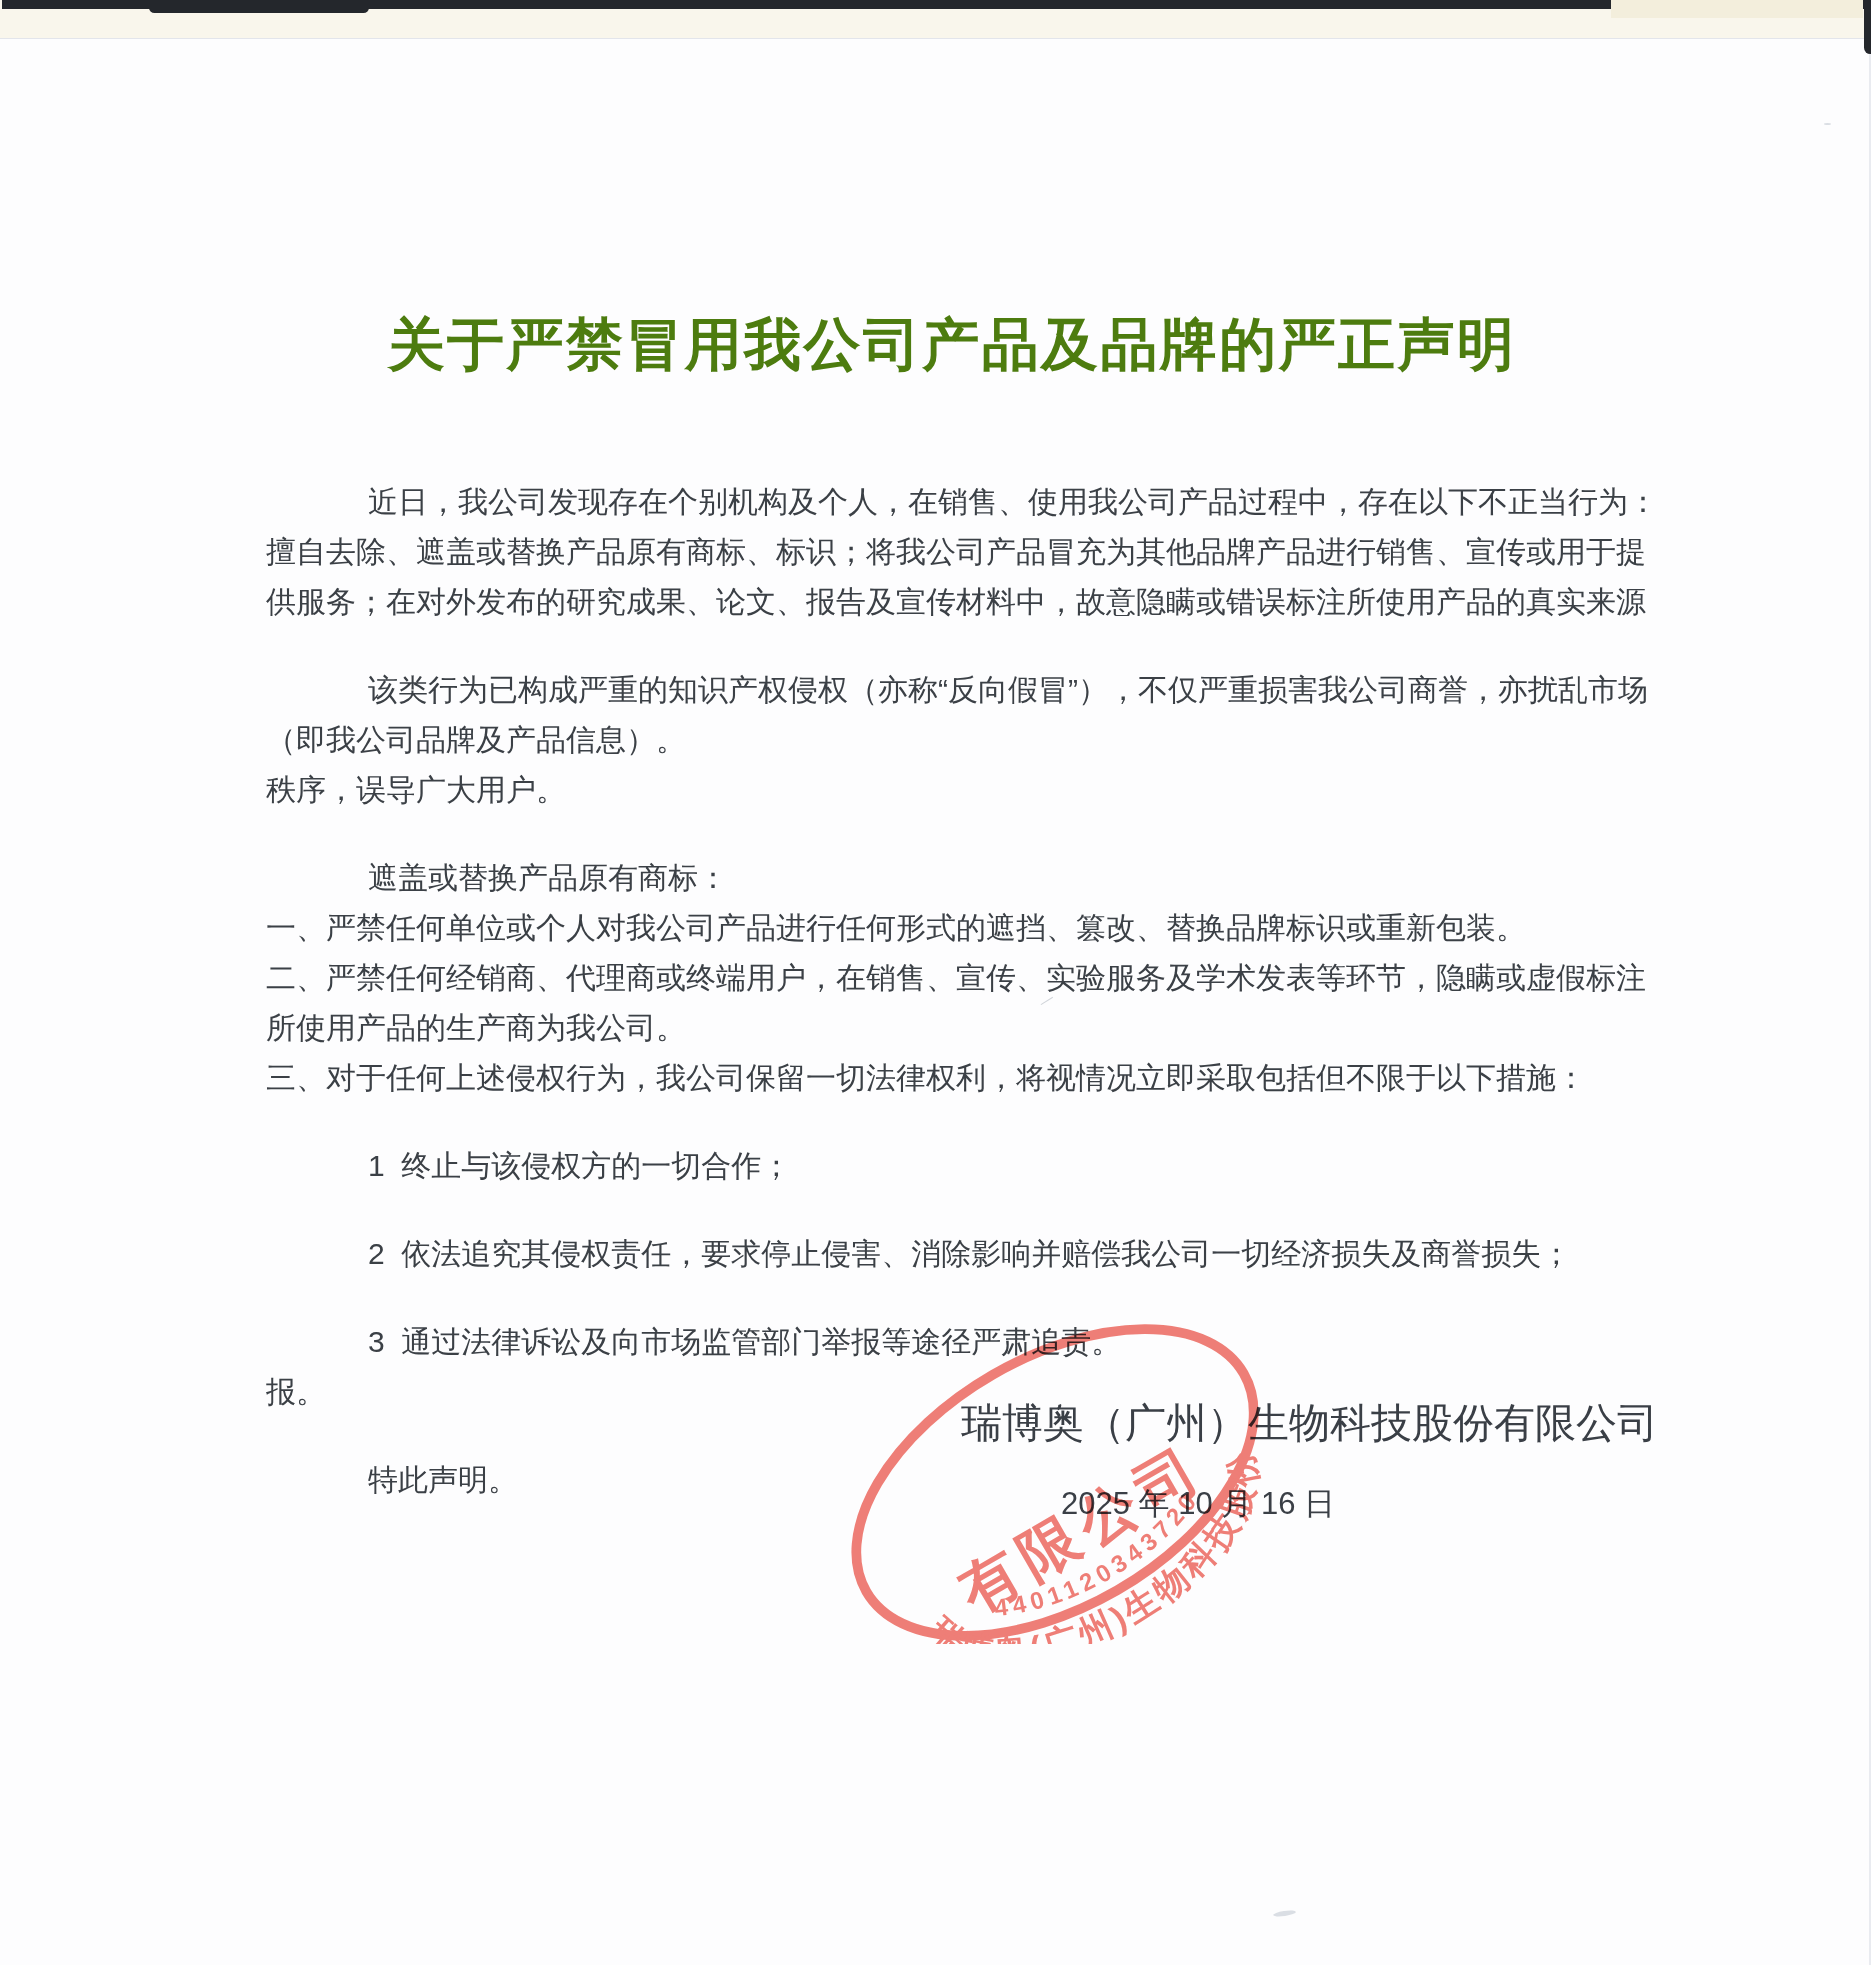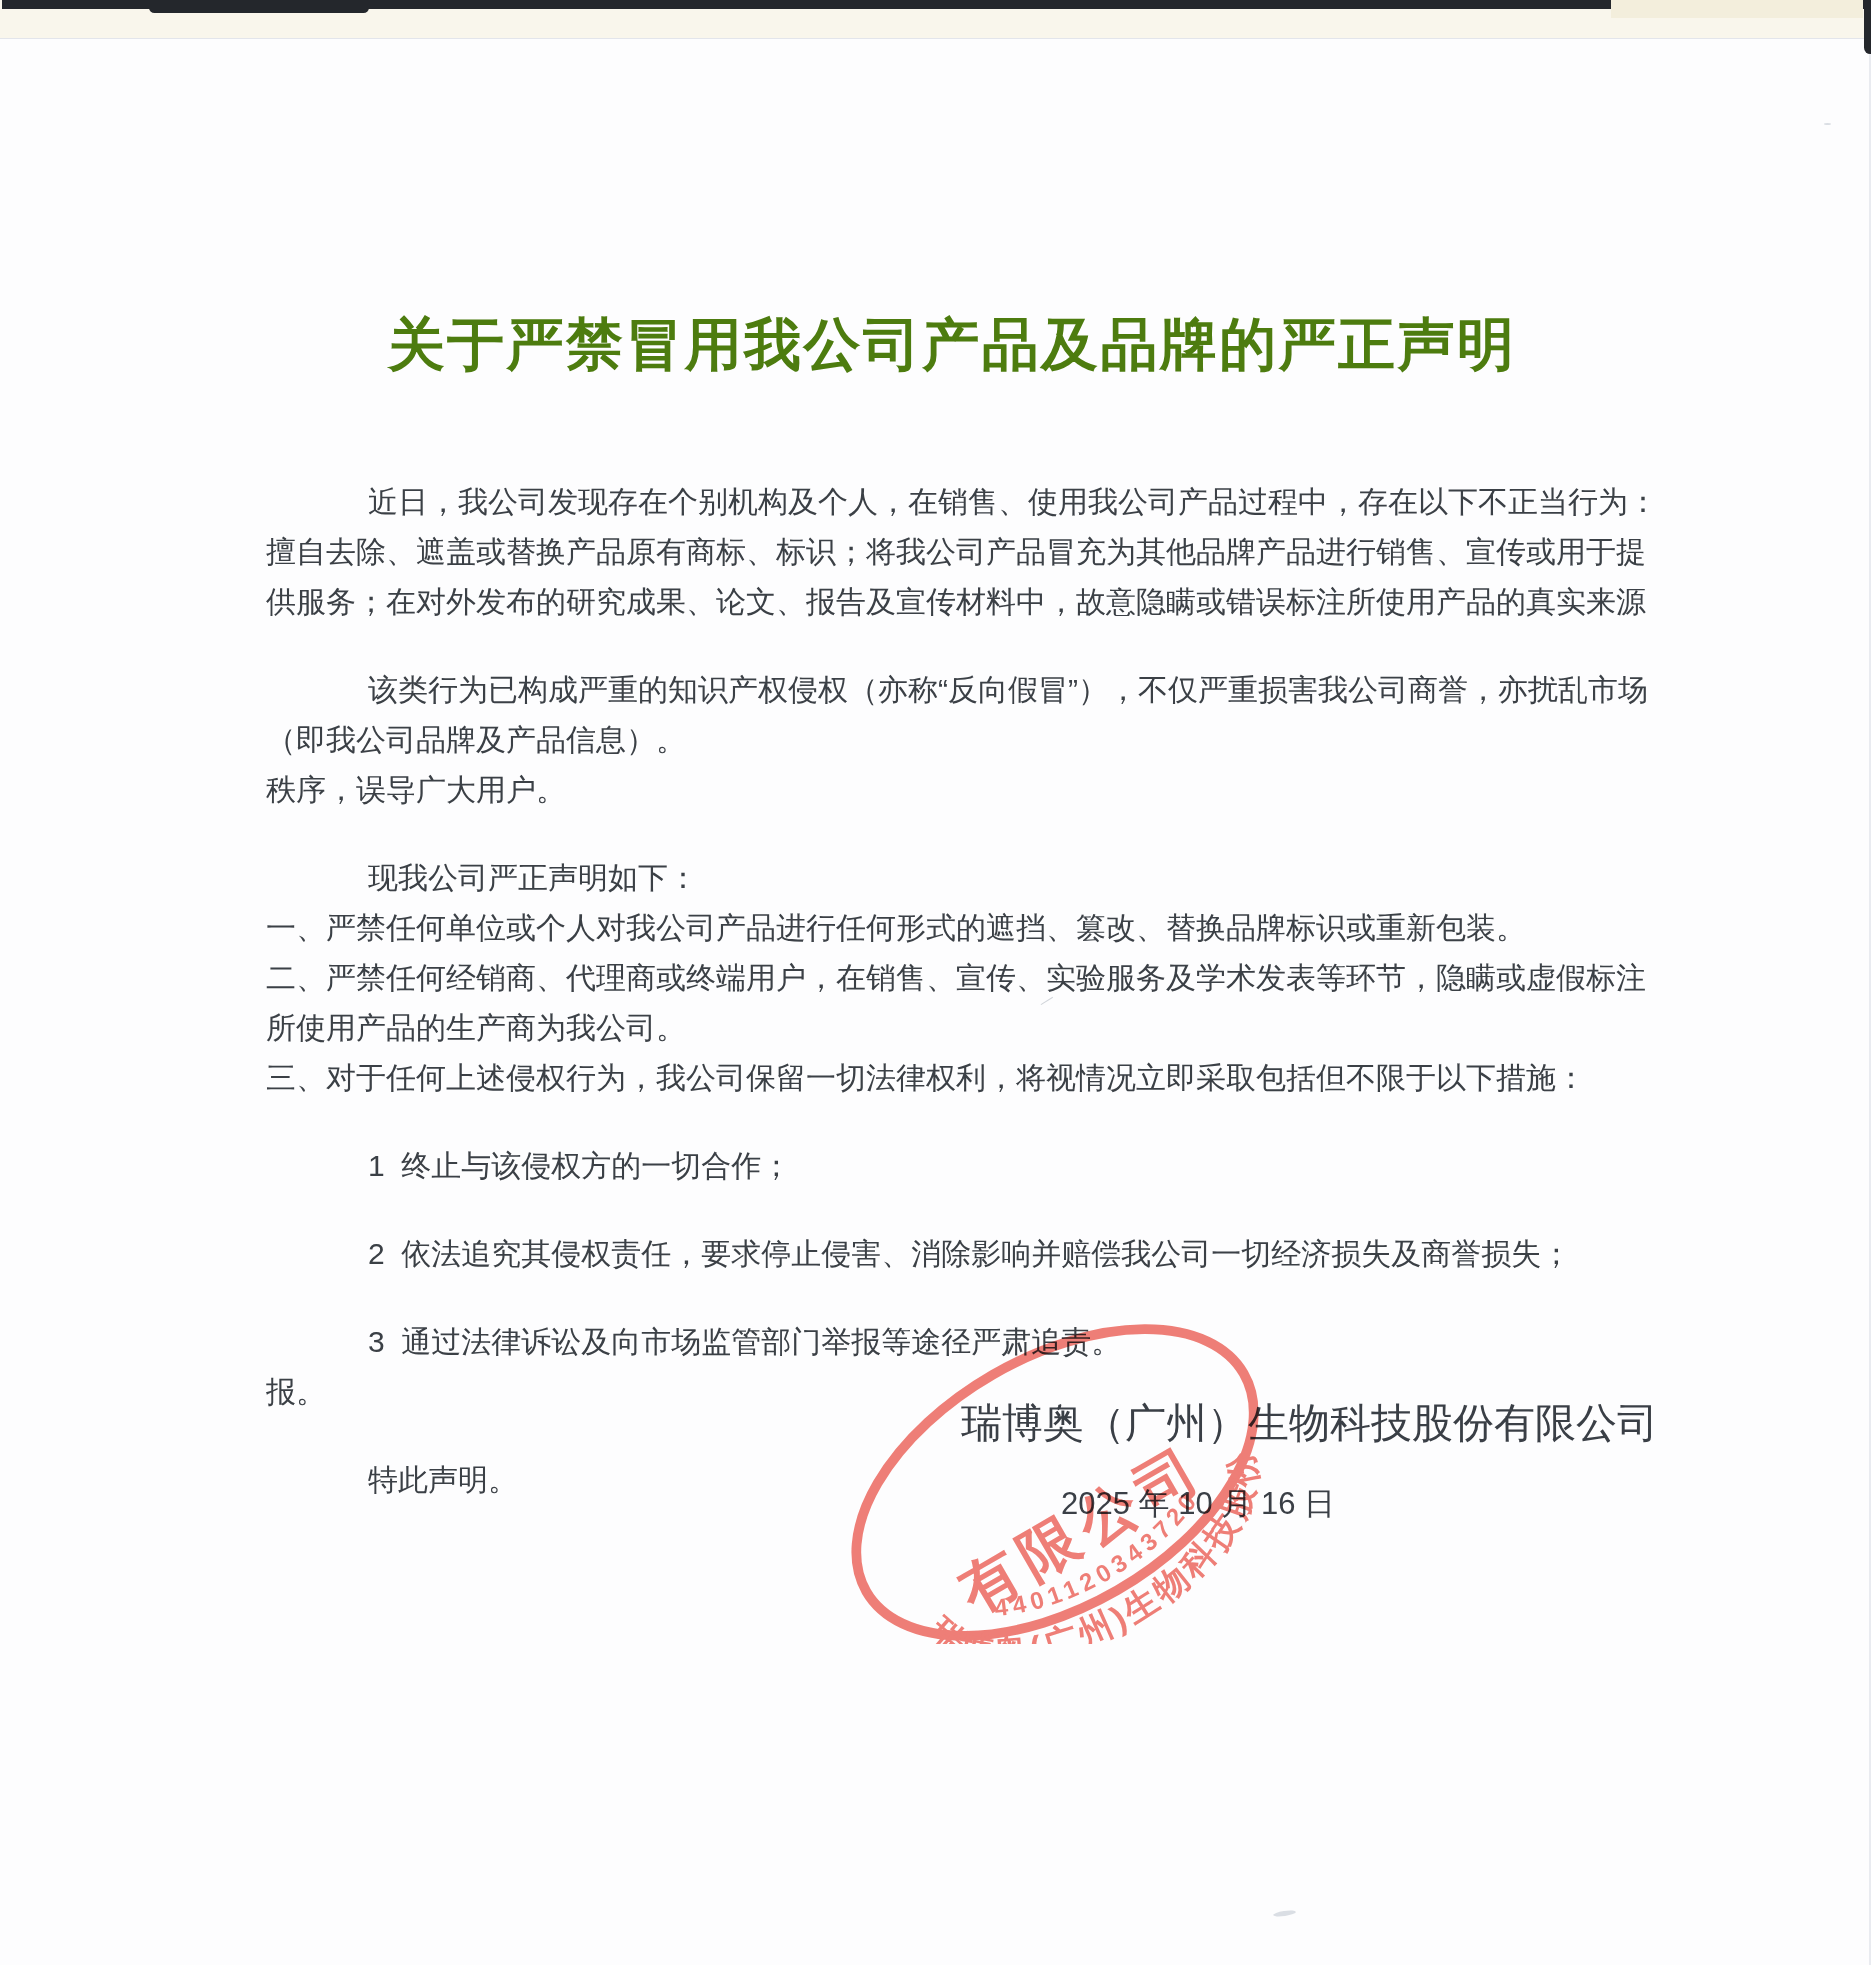--- a/index.html
+++ b/index.html
@@ -52,21 +52,21 @@
 
 <div class="title">关于严禁冒用我公司产品及品牌的严正声明</div>
 
 <div class="body-text">
     <div class="bline ind">近日，我公司发现存在个别机构及个人，在销售、使用我公司产品过程中，存在以下不正当行为：</div>
     <div class="bline">擅自去除、遮盖或替换产品原有商标、标识；将我公司产品冒充为其他品牌产品进行销售、宣传或用于提</div>
     <div class="bline">供服务；在对外发布的研究成果、论文、报告及宣传材料中，故意隐瞒或错误标注所使用产品的真实来源</div>
     <div class="bline ind">该类行为已构成严重的知识产权侵权（亦称“反向假冒”），不仅严重损害我公司商誉，亦扰乱市场</div>
     <div class="bline">（即我公司品牌及产品信息）。</div>
     <div class="bline">秩序，误导广大用户。</div>
-    <div class="bline ind">现我公司严正声明如下：</div>
+    <div class="bline ind">遮盖或替换产品原有商标：</div>
     <div class="bline">一、严禁任何单位或个人对我公司产品进行任何形式的遮挡、篡改、替换品牌标识或重新包装。</div>
     <div class="bline">二、严禁任何经销商、代理商或终端用户，在销售、宣传、实验服务及学术发表等环节，隐瞒或虚假标注</div>
     <div class="bline">所使用产品的生产商为我公司。</div>
     <div class="bline">三、对于任何上述侵权行为，我公司保留一切法律权利，将视情况立即采取包括但不限于以下措施：</div>
     <div class="bline ind">1  终止与该侵权方的一切合作；</div>
     <div class="bline ind">2  依法追究其侵权责任，要求停止侵害、消除影响并赔偿我公司一切经济损失及商誉损失；</div>
     <div class="bline ind">3  通过法律诉讼及向市场监管部门举报等途径严肃追责。</div>
     <div class="bline">报。</div>
     <div class="bline ind">特此声明。</div>
   </div>

